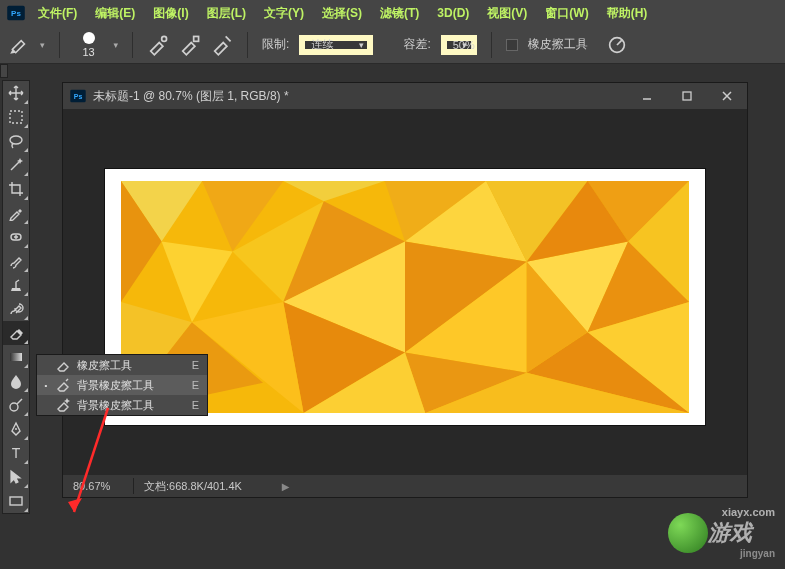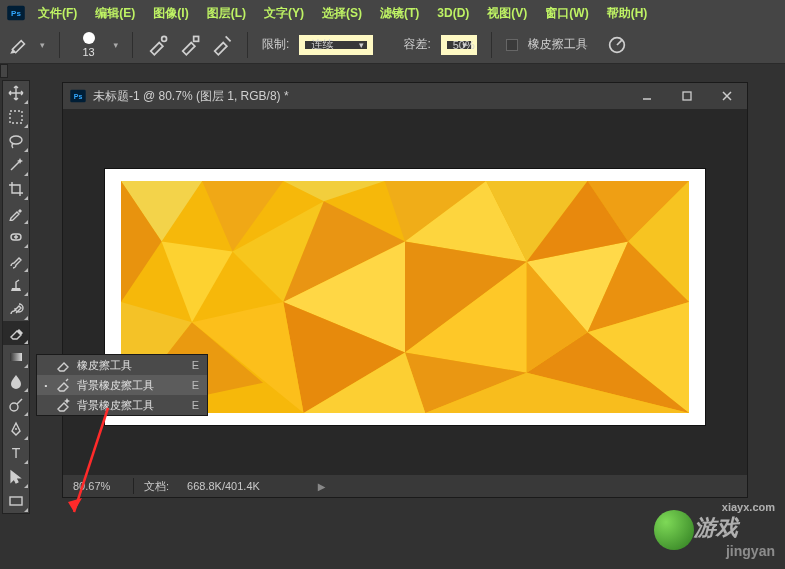--- a/index.html
+++ b/index.html
@@ -40,38 +40,38 @@
 .win-ctrl { display: flex; }
 .win-btn { width: 40px; height: 26px; display: flex; align-items: center; justify-content: center; color: #aaa; }
 
 .canvas-area { position: absolute; left: 10px; top: 38px; right: 10px; bottom: 30px; background: #282828; display: flex; align-items: flex-start; justify-content: center; padding-top: 48px; }
 .artboard { width: 600px; height: 256px; background: #fff; padding: 12px 16px; box-shadow: 0 0 0 1px #111; }
 .artwork { width: 100%; height: 100%; }
 
 .doc-status { position: absolute; left: 0; bottom: 0; height: 22px; background: #393939; width: 100%; display: flex; align-items: center; font-size: 11px; color: #c8c8c8; }
 .status-zoom { width: 70px; padding-left: 10px; }
 .status-sep { width: 1px; height: 16px; background: #222; }
-.status-doc { padding-left: 10px; display: flex; align-items: center; gap: 18px; }
+.status-doc { padding-left: 10px; display: flex; align-items: center; gap: 0; }
 .status-arrow { margin-left: 40px; color: #888; font-size: 10px; }
 
 
 .flyout { position: absolute; left: 36px; top: 354px; background: #4a4a4a; border: 1px solid #1a1a1a; width: 172px; z-index: 100; }
 .flyout-row { height: 20px; display: flex; align-items: center; padding: 0 6px; gap: 6px; font-size: 11px; color: #e0e0e0; position: relative; }
 .flyout-row.selected { background: #5c5c5c; }
 .flyout-dot { width: 6px; text-align: center; font-size: 8px; }
 .flyout-icon { width: 16px; height: 16px; display: flex; align-items: center; justify-content: center; }
 .flyout-label { flex: 1; }
 .flyout-key { color: #bbb; margin-right: 2px; }
 
 
 .red-arrow { position: absolute; left: 60px; top: 404px; z-index: 200; pointer-events: none; }
 
 
 .watermark { position: absolute; right: 10px; bottom: 10px; color: rgba(230,230,230,0.7); font-size: 22px; font-style: italic; font-weight: bold; display: flex; align-items: center; pointer-events: none; }
-.watermark small { display: block; font-size: 14px; font-style: normal; color: rgba(200,200,200,0.6); margin-left: 32px; }
+.watermark small { display: block; font-size: 10px; font-style: normal; color: rgba(200,200,200,0.6); margin-left: 32px; }
 .wm-ball { width: 40px; height: 40px; border-radius: 50%; background: radial-gradient(circle at 30% 30%, #7ed957, #2d7a1f); position: relative; }
 
 
 .ic { stroke: #cfcfcf; stroke-width: 1.4; fill: none; }
 .icf { fill: #cfcfcf; }
 </style>
 </head>
 <body>
 
 <div class="menubar">

